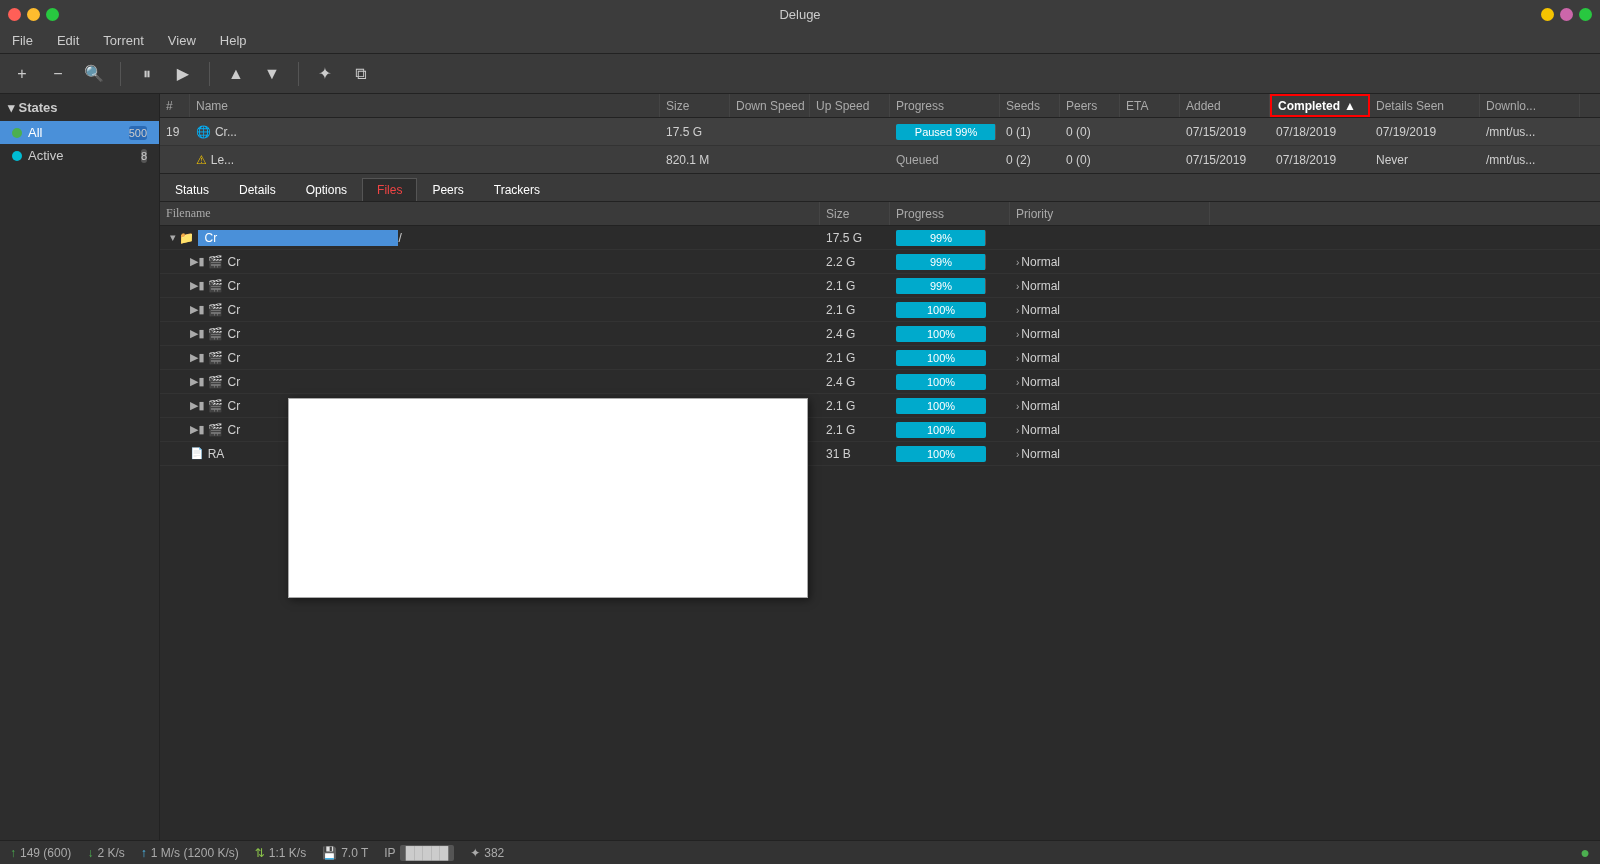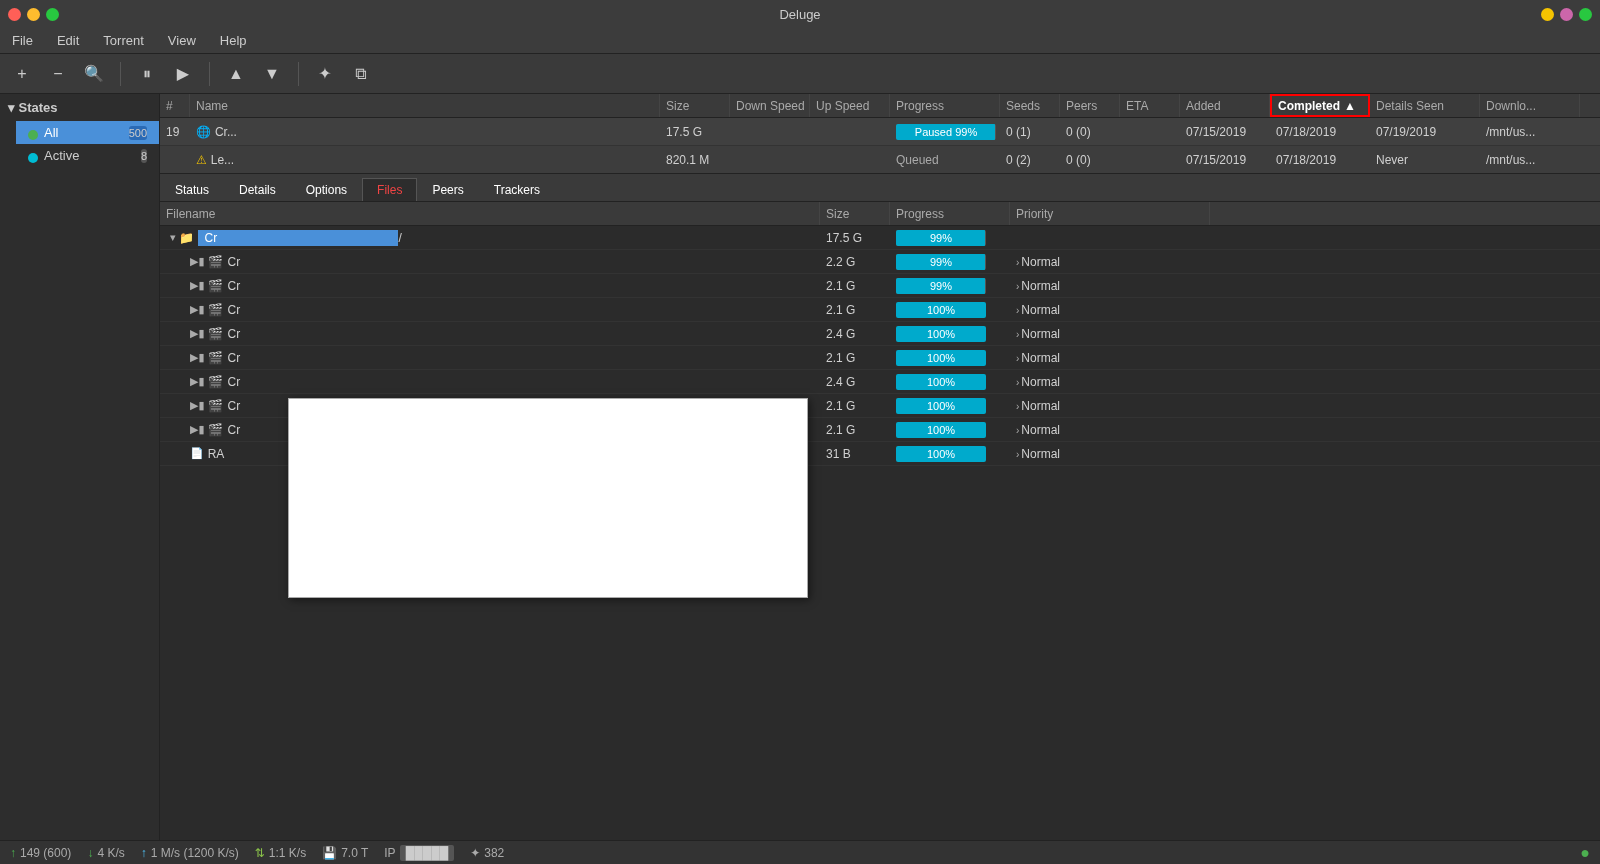--- a/index.html
+++ b/index.html
@@ -114,27 +114,26 @@
       display: flex;
       align-items: center;
       padding: 6px 8px;
       font-size: 13px;
       font-weight: bold;
       color: #ccc;
       gap: 4px;
     }
     .sidebar-item {
       display: flex;
-      align-items: flex-end;
+      align-items: center;
       padding: 4px 12px;
       font-size: 13px;
       color: #ccc;
       gap: 6px;
       cursor: pointer;
-      margin-left: 16px;
     }
     .sidebar-item.active {
       background: #4a90d9;
       color: white;
     }
     .sidebar-item .badge {
       margin-left: auto;
       background: #555;
       color: #ccc;
       border-radius: 3px;
@@ -488,21 +487,21 @@
         <div class="tab">Details</div>
         <div class="tab">Options</div>
         <div class="tab active">Files</div>
         <div class="tab">Peers</div>
         <div class="tab">Trackers</div>
       </div>
 
       <div id="files-content">
 
         <div id="files-header">
-          <div class="fh-cell" style="width:660px;">Filename</div>
+          <div class="fh-cell" style="width:660px;font-family:Liberation Serif, serif;">Filename</div>
           <div class="fh-cell" style="width:70px;">Size</div>
           <div class="fh-cell" style="width:120px;">Progress</div>
           <div class="fh-cell" style="width:200px;">Priority</div>
         </div>
 
         <div class="files-list">
 
           <div class="file-row">
             <div class="fr-cell" style="width:660px; padding-left:10px; display:flex; align-items:center;">
               <span class="file-icon">▾</span>
@@ -688,21 +687,21 @@
   </div>
 </div>
 
 <div id="statusbar">
   <div class="sb-item">
     <span style="color:#4caf50;">↑</span>
     <span>149 (600)</span>
   </div>
   <div class="sb-item">
     <span style="color:#4caf50;">↓</span>
-    <span>4 K/s</span>
+    <span>2 K/s</span>
   </div>
   <div class="sb-item">
     <span style="color:#4fc3f7;">↑</span>
     <span>1 M/s (1200 K/s)</span>
   </div>
   <div class="sb-item">
     <span style="color:#8bc34a;">⇅</span>
     <span>1:1 K/s</span>
   </div>
   <div class="sb-item">

